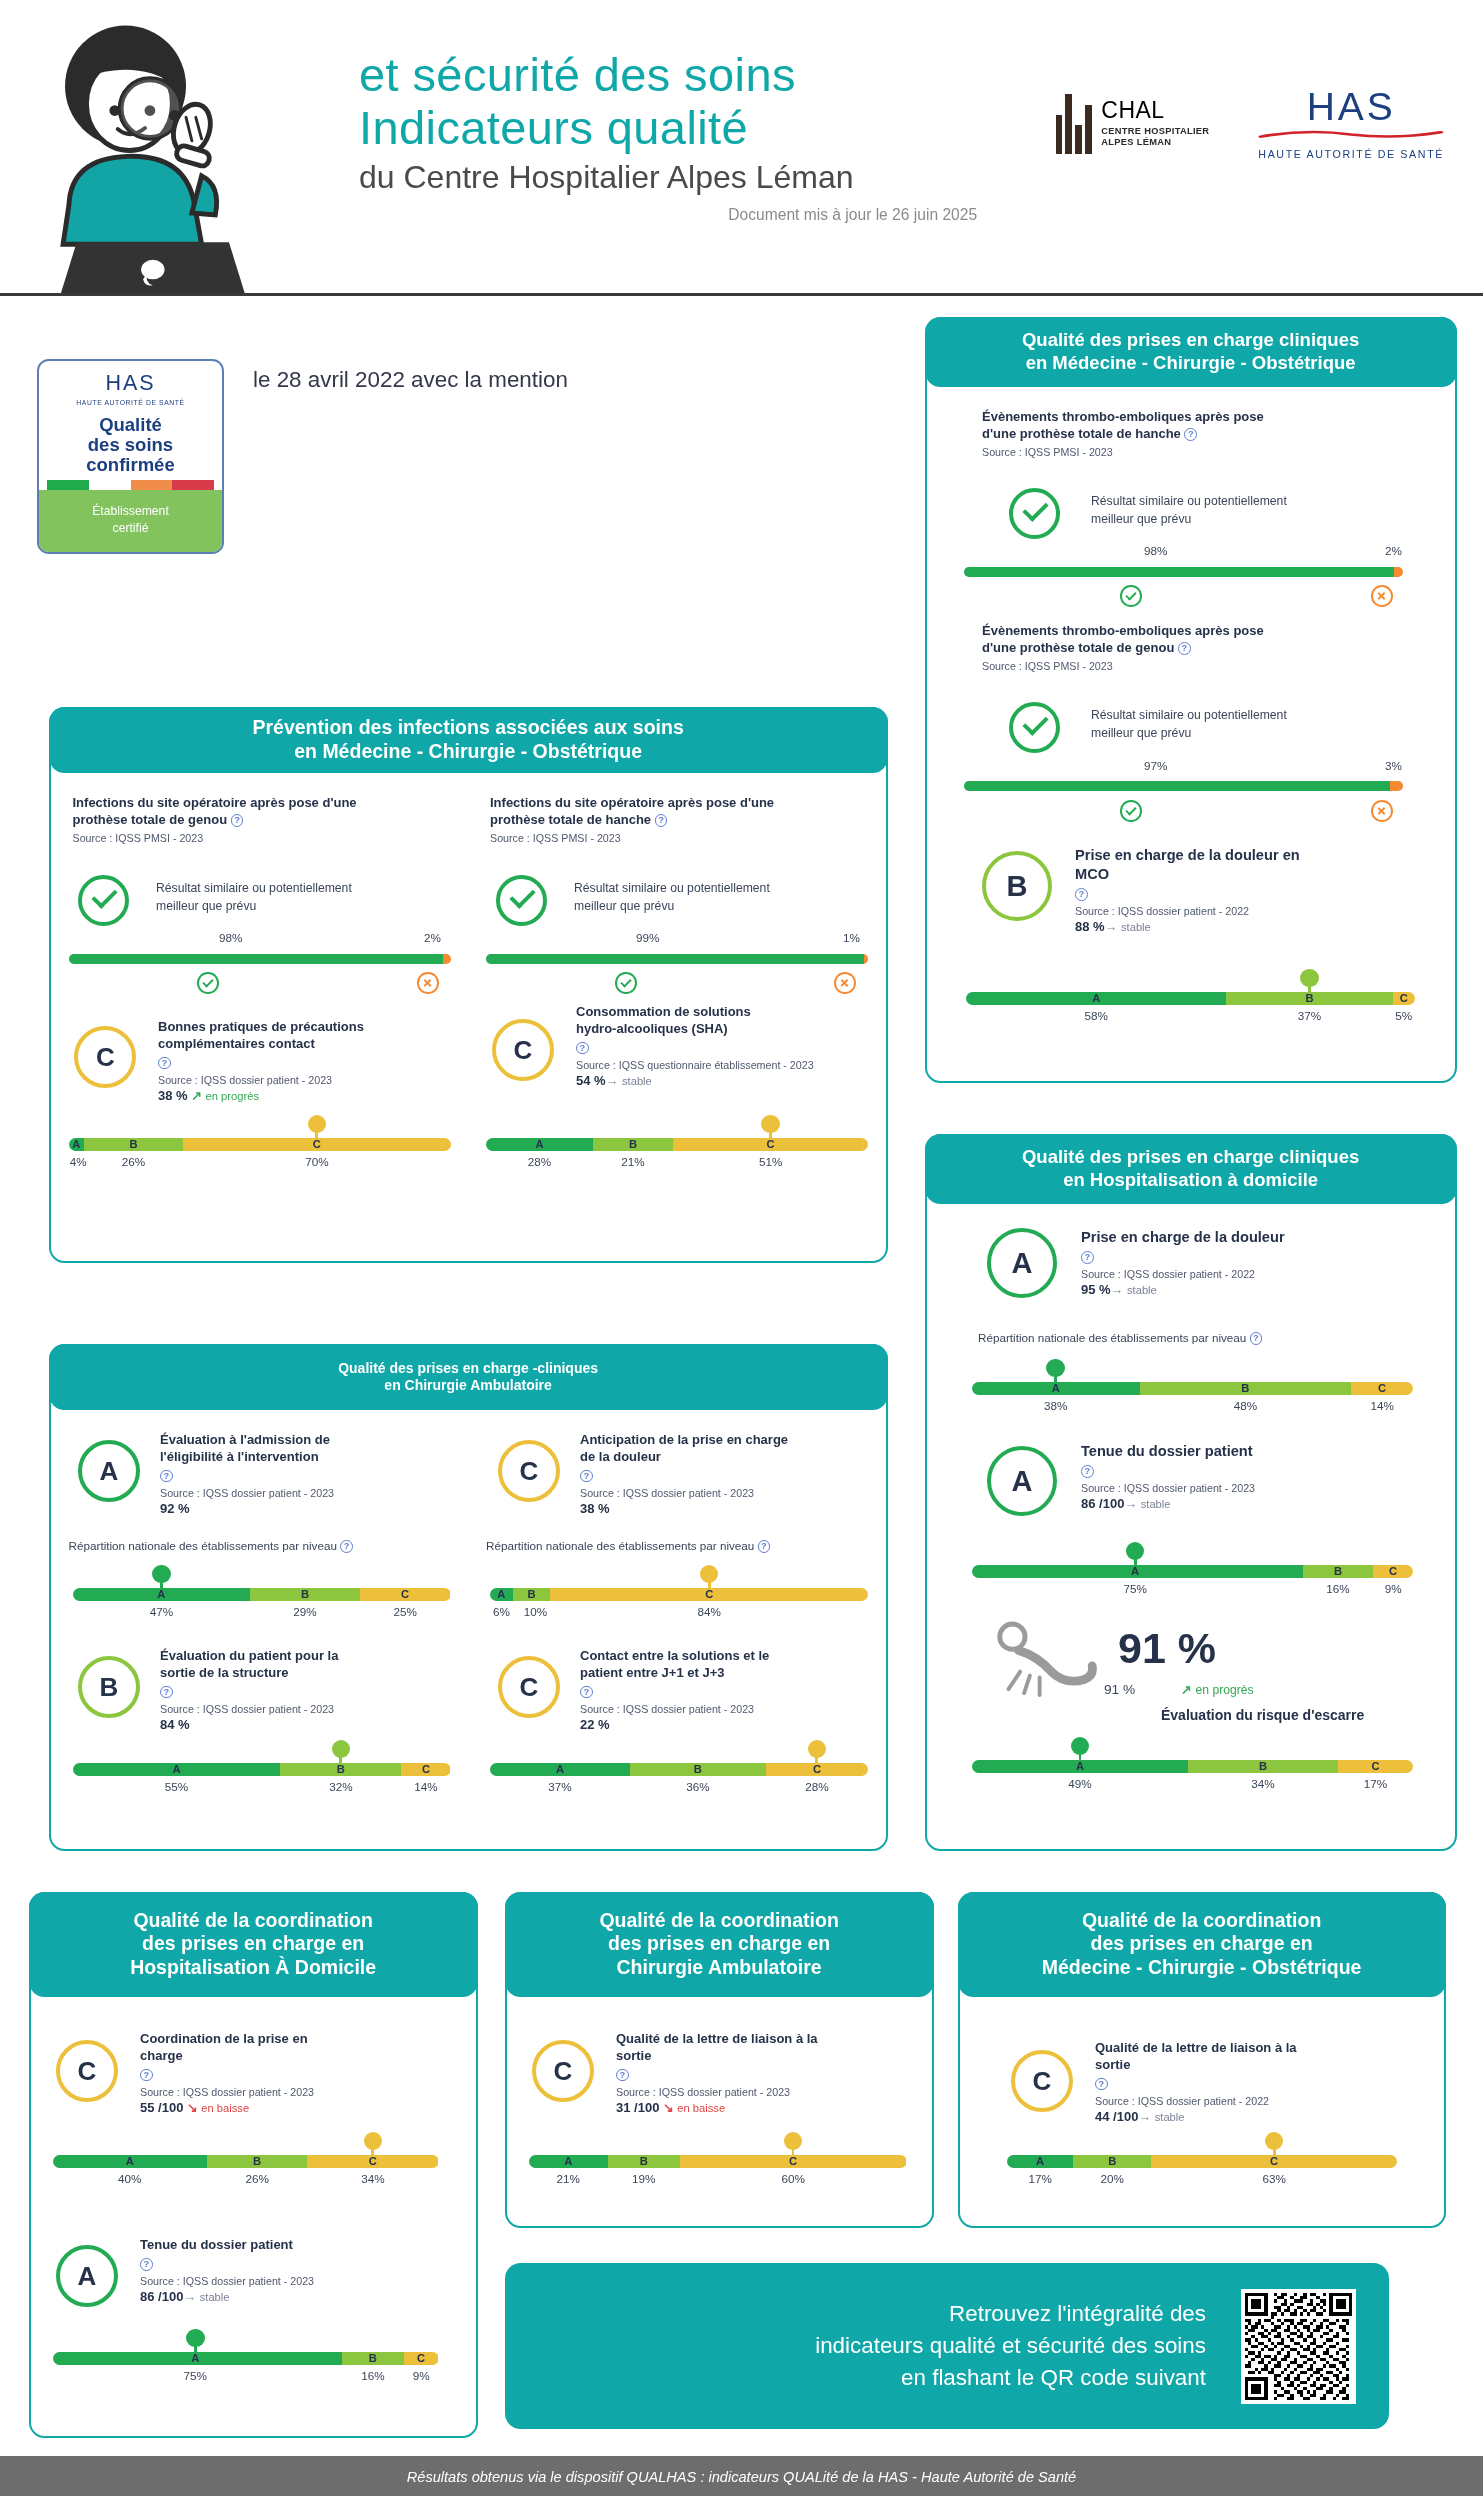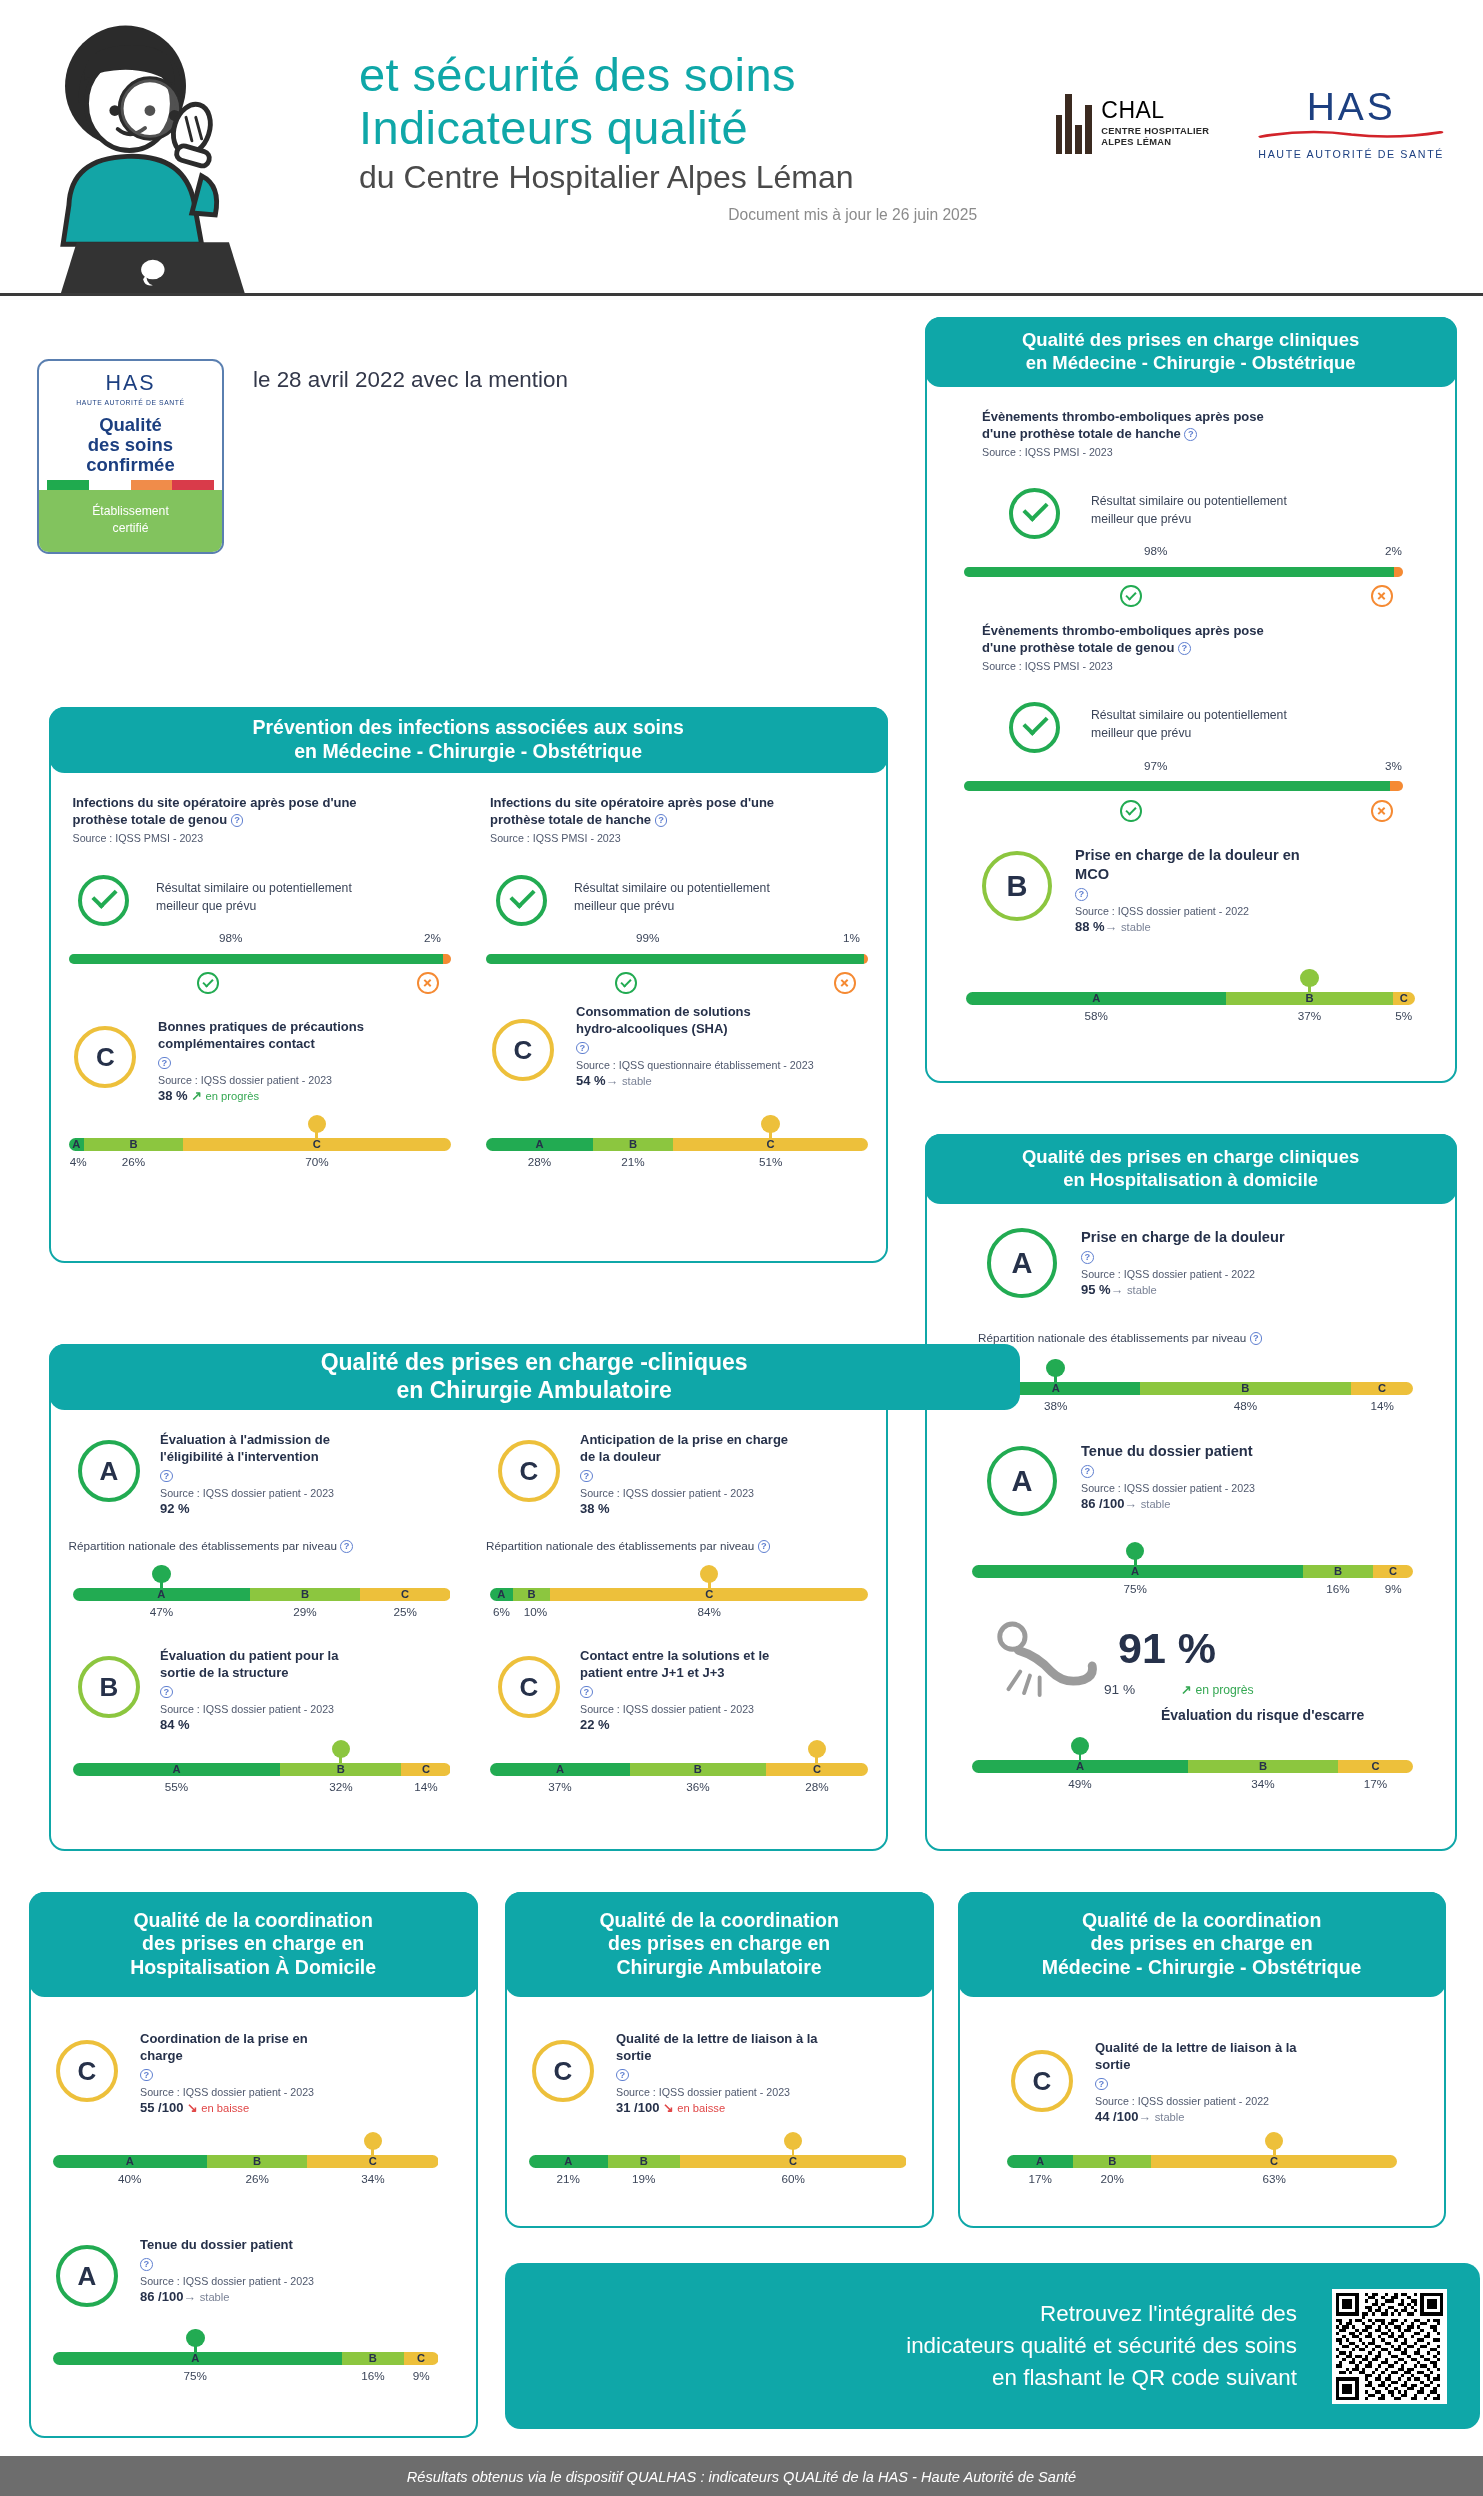--- a/index.html
+++ b/index.html
@@ -558,21 +558,21 @@
       <div class="abc-pcts">
         <span style="left:24.5%">49%</span>
         <span style="left:66%">34%</span>
         <span style="left:91.5%">17%</span>
       </div>
     </div>
   </div>
 </div>
 
 <div class="panel" style="left:49px; top:1344px; width:839px; height:507px;">
-  <div class="panel-head" style="width:971px; height:66px; font-size:23px;">
+  <div class="panel-head" style="width:839px; height:66px; font-size:14px;">
     <div>
       <span>Qualité des prises en charge  -cliniques</span><br>
       <span>en Chirurgie Ambulatoire</span>
     </div>
   </div>
   <div class="panel-body">
 
     <div class="grade A" style="left:27px; top:94px; width:62px; height:62px; font-size:26px;">
       <span>A</span>
     </div>
@@ -894,21 +894,21 @@
       </div>
       <div class="abc-pcts">
         <span style="left:8.5%">17%</span>
         <span style="left:27%">20%</span>
         <span style="left:68.5%">63%</span>
       </div>
     </div>
   </div>
 </div>
 
-<div class="qr-panel" style="left:505px; top:2263px; width:975px; height:166px;">
+<div class="qr-panel" style="left:505px; top:2263px; width:884px; height:166px;">
   <div class="qr-text">
     <span>Retrouvez l'intégralité des</span><br>
     <span>indicateurs qualité et sécurité des soins</span><br>
     <span>en flashant le QR code suivant</span>
   </div>
   <svg class="qr-code" viewBox="0 0 33 33" shape-rendering="crispEdges">
     <rect width="33" height="33" fill="#fff"></rect>
     <g fill="#000">
       <path d="M0 0h7v7H0z M1 1v5h5V1z M2 2h3v3H2z"></path>
       <path d="M26 0h7v7h-7z M27 1v5h5V1z M28 2h3v3h-3z"></path>

